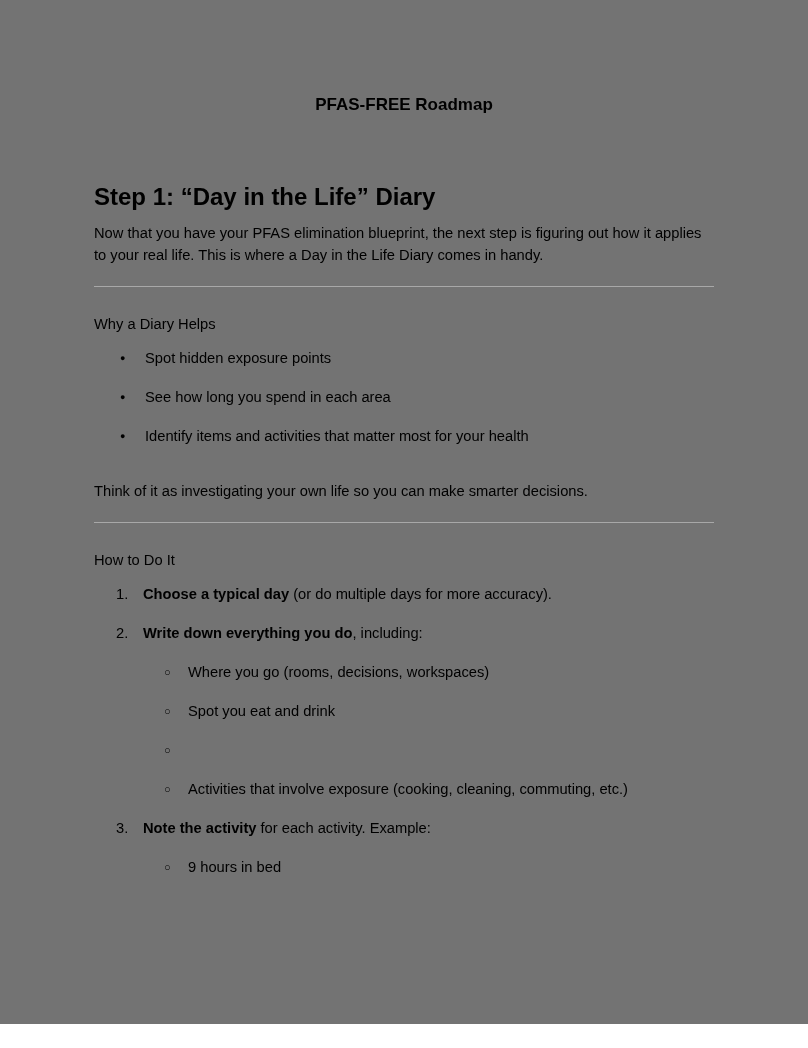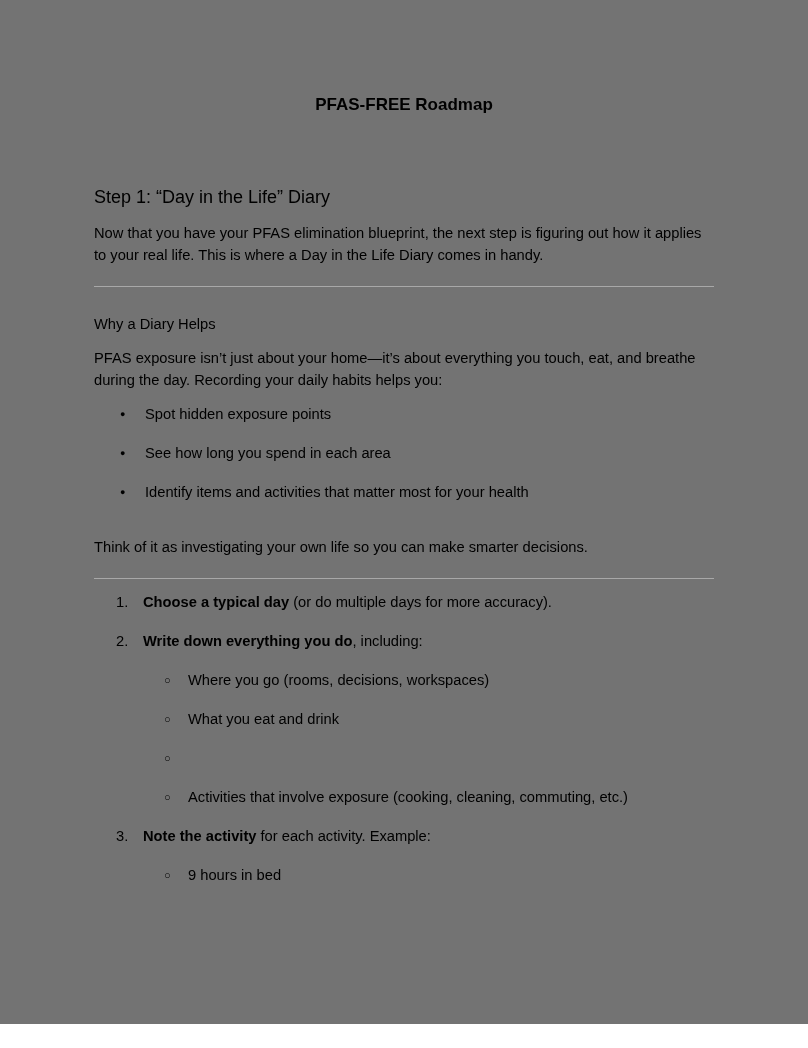--- a/index.html
+++ b/index.html
@@ -21,22 +21,22 @@
   .doc-title {
     margin: 0;
     padding-top: 94px;
     text-align: center;
     font-size: 17px;
     font-weight: 700;
     line-height: 22px;
   }
   .step-heading {
     margin: 68px 0 0 0;
-    font-size: 18px;
-    font-weight: 400;
+    font-size: 24px;
+    font-weight: 700;
     line-height: 26px;
   }
   .para {
     margin: 12px 0 0 0;
     font-size: 14.7px;
     line-height: 22px;
   }
   .closing { margin-top: 33px; }
   .rule {
     border: none;
@@ -91,61 +91,61 @@
     <h1 class="doc-title">PFAS-FREE Roadmap</h1>
 
     <h2 class="step-heading">Step 1: “Day in the Life” Diary</h2>
 
     <p class="para">Now that you have your PFAS elimination blueprint, the next step is figuring out how it applies to your real life. This is where a Day in the Life Diary comes in handy.</p>
 
     <hr class="rule">
 
     <h3 class="sub-heading">Why a Diary Helps</h3>
 
-    <p class="para">PFAS exposure isn’t just about your home—it’s about everything you touch, eat, and breathe during the day. Recording your daily habits helps you:</p>
 
     <div class="list">
       <div class="li l1">
         <span class="marker">●</span>
         <span class="txt">Spot hidden exposure points</span>
       </div>
       <div class="li l1">
         <span class="marker">●</span>
         <span class="txt">See how long you spend in each area</span>
       </div>
       <div class="li l1">
         <span class="marker">●</span>
         <span class="txt">Identify items and activities that matter most for your health</span>
       </div>
     </div>
 
     <p class="para closing">Think of it as investigating your own life so you can make smarter decisions.</p>
 
     <hr class="rule">
 
+    <h3 class="sub-heading">How to Do It</h3>
 
     <div class="list">
 
       <div class="li num">
         <span class="marker">1.</span>
         <span class="txt"><b>Choose a typical day</b><span> (or do multiple days for more accuracy).</span></span>
       </div>
 
       <div class="li num">
         <span class="marker">2.</span>
         <span class="txt"><b>Write down everything you do</b><span>, including:</span></span>
       </div>
 
       <div class="li sub">
         <span class="marker">○</span>
         <span class="txt">Where you go (rooms, decisions, workspaces)</span>
       </div>
       <div class="li sub">
         <span class="marker">○</span>
-        <span class="txt">What you eat and drink</span>
+        <span class="txt">Spot you eat and drink</span>
       </div>
       <div class="li sub">
         <span class="marker">○</span>
       </div>
       <div class="li sub">
         <span class="marker">○</span>
         <span class="txt">Activities that involve exposure (cooking, cleaning, commuting, etc.)</span>
       </div>
 
       <div class="li num">

